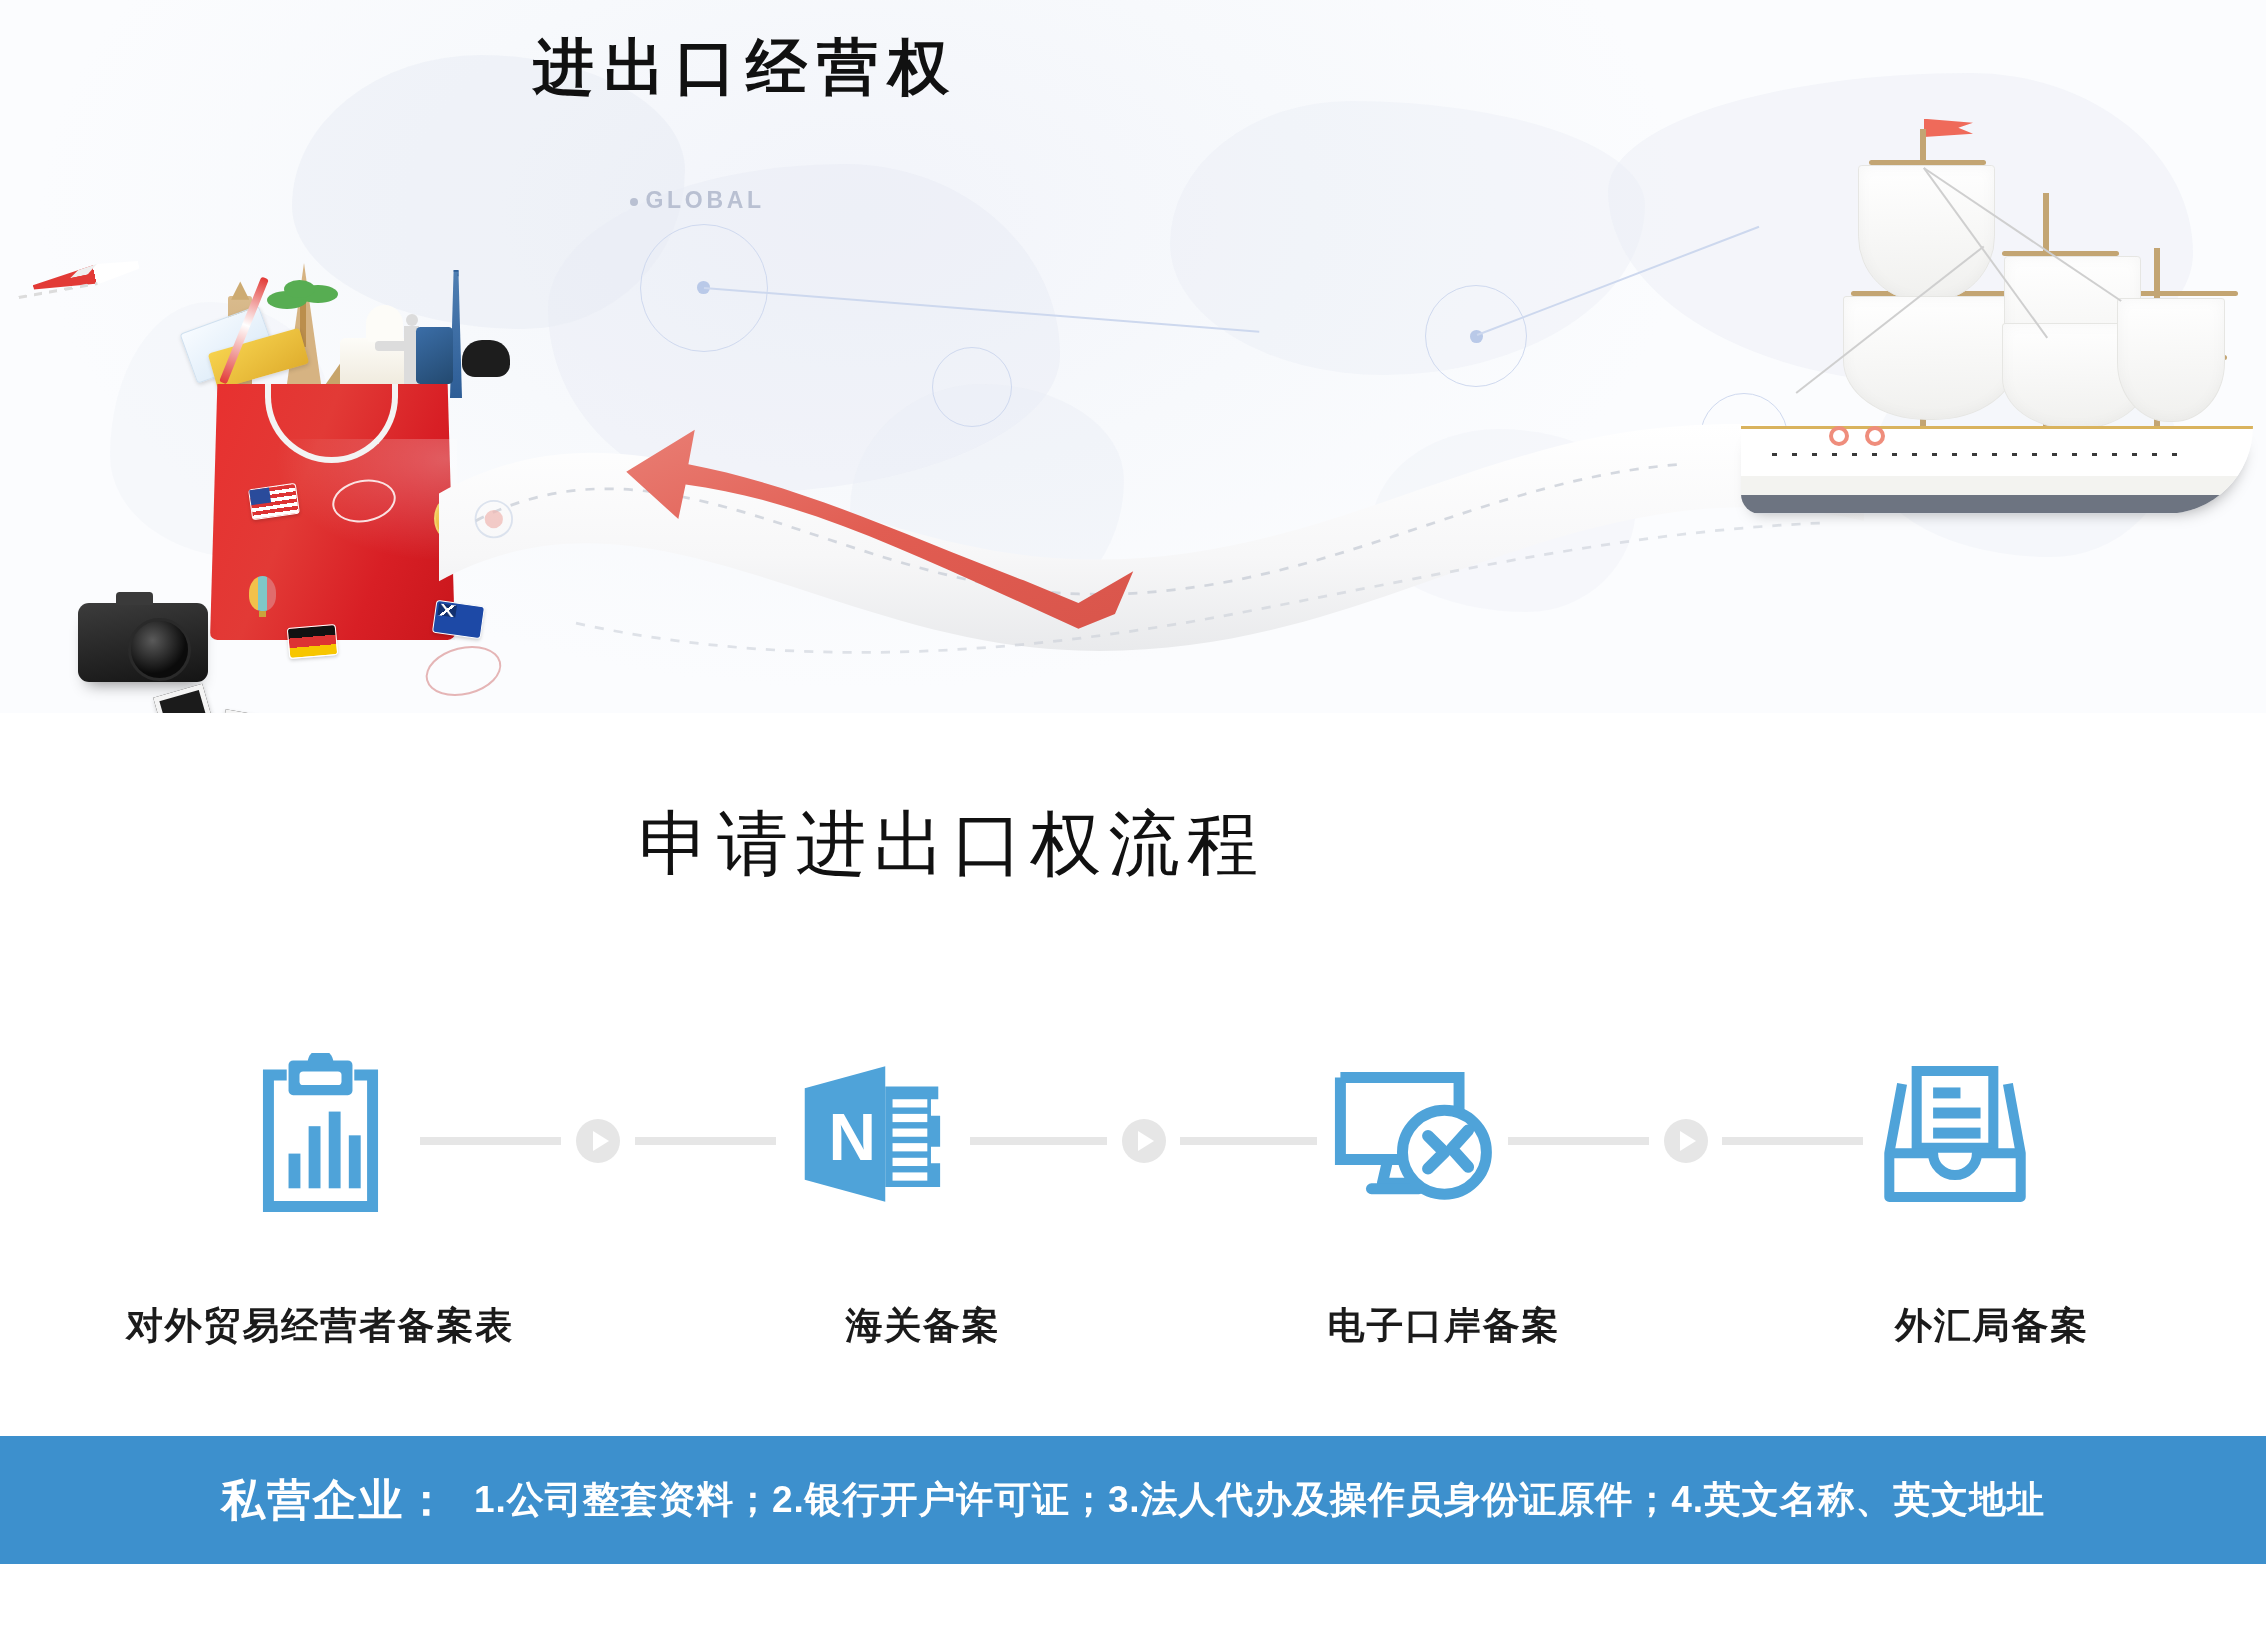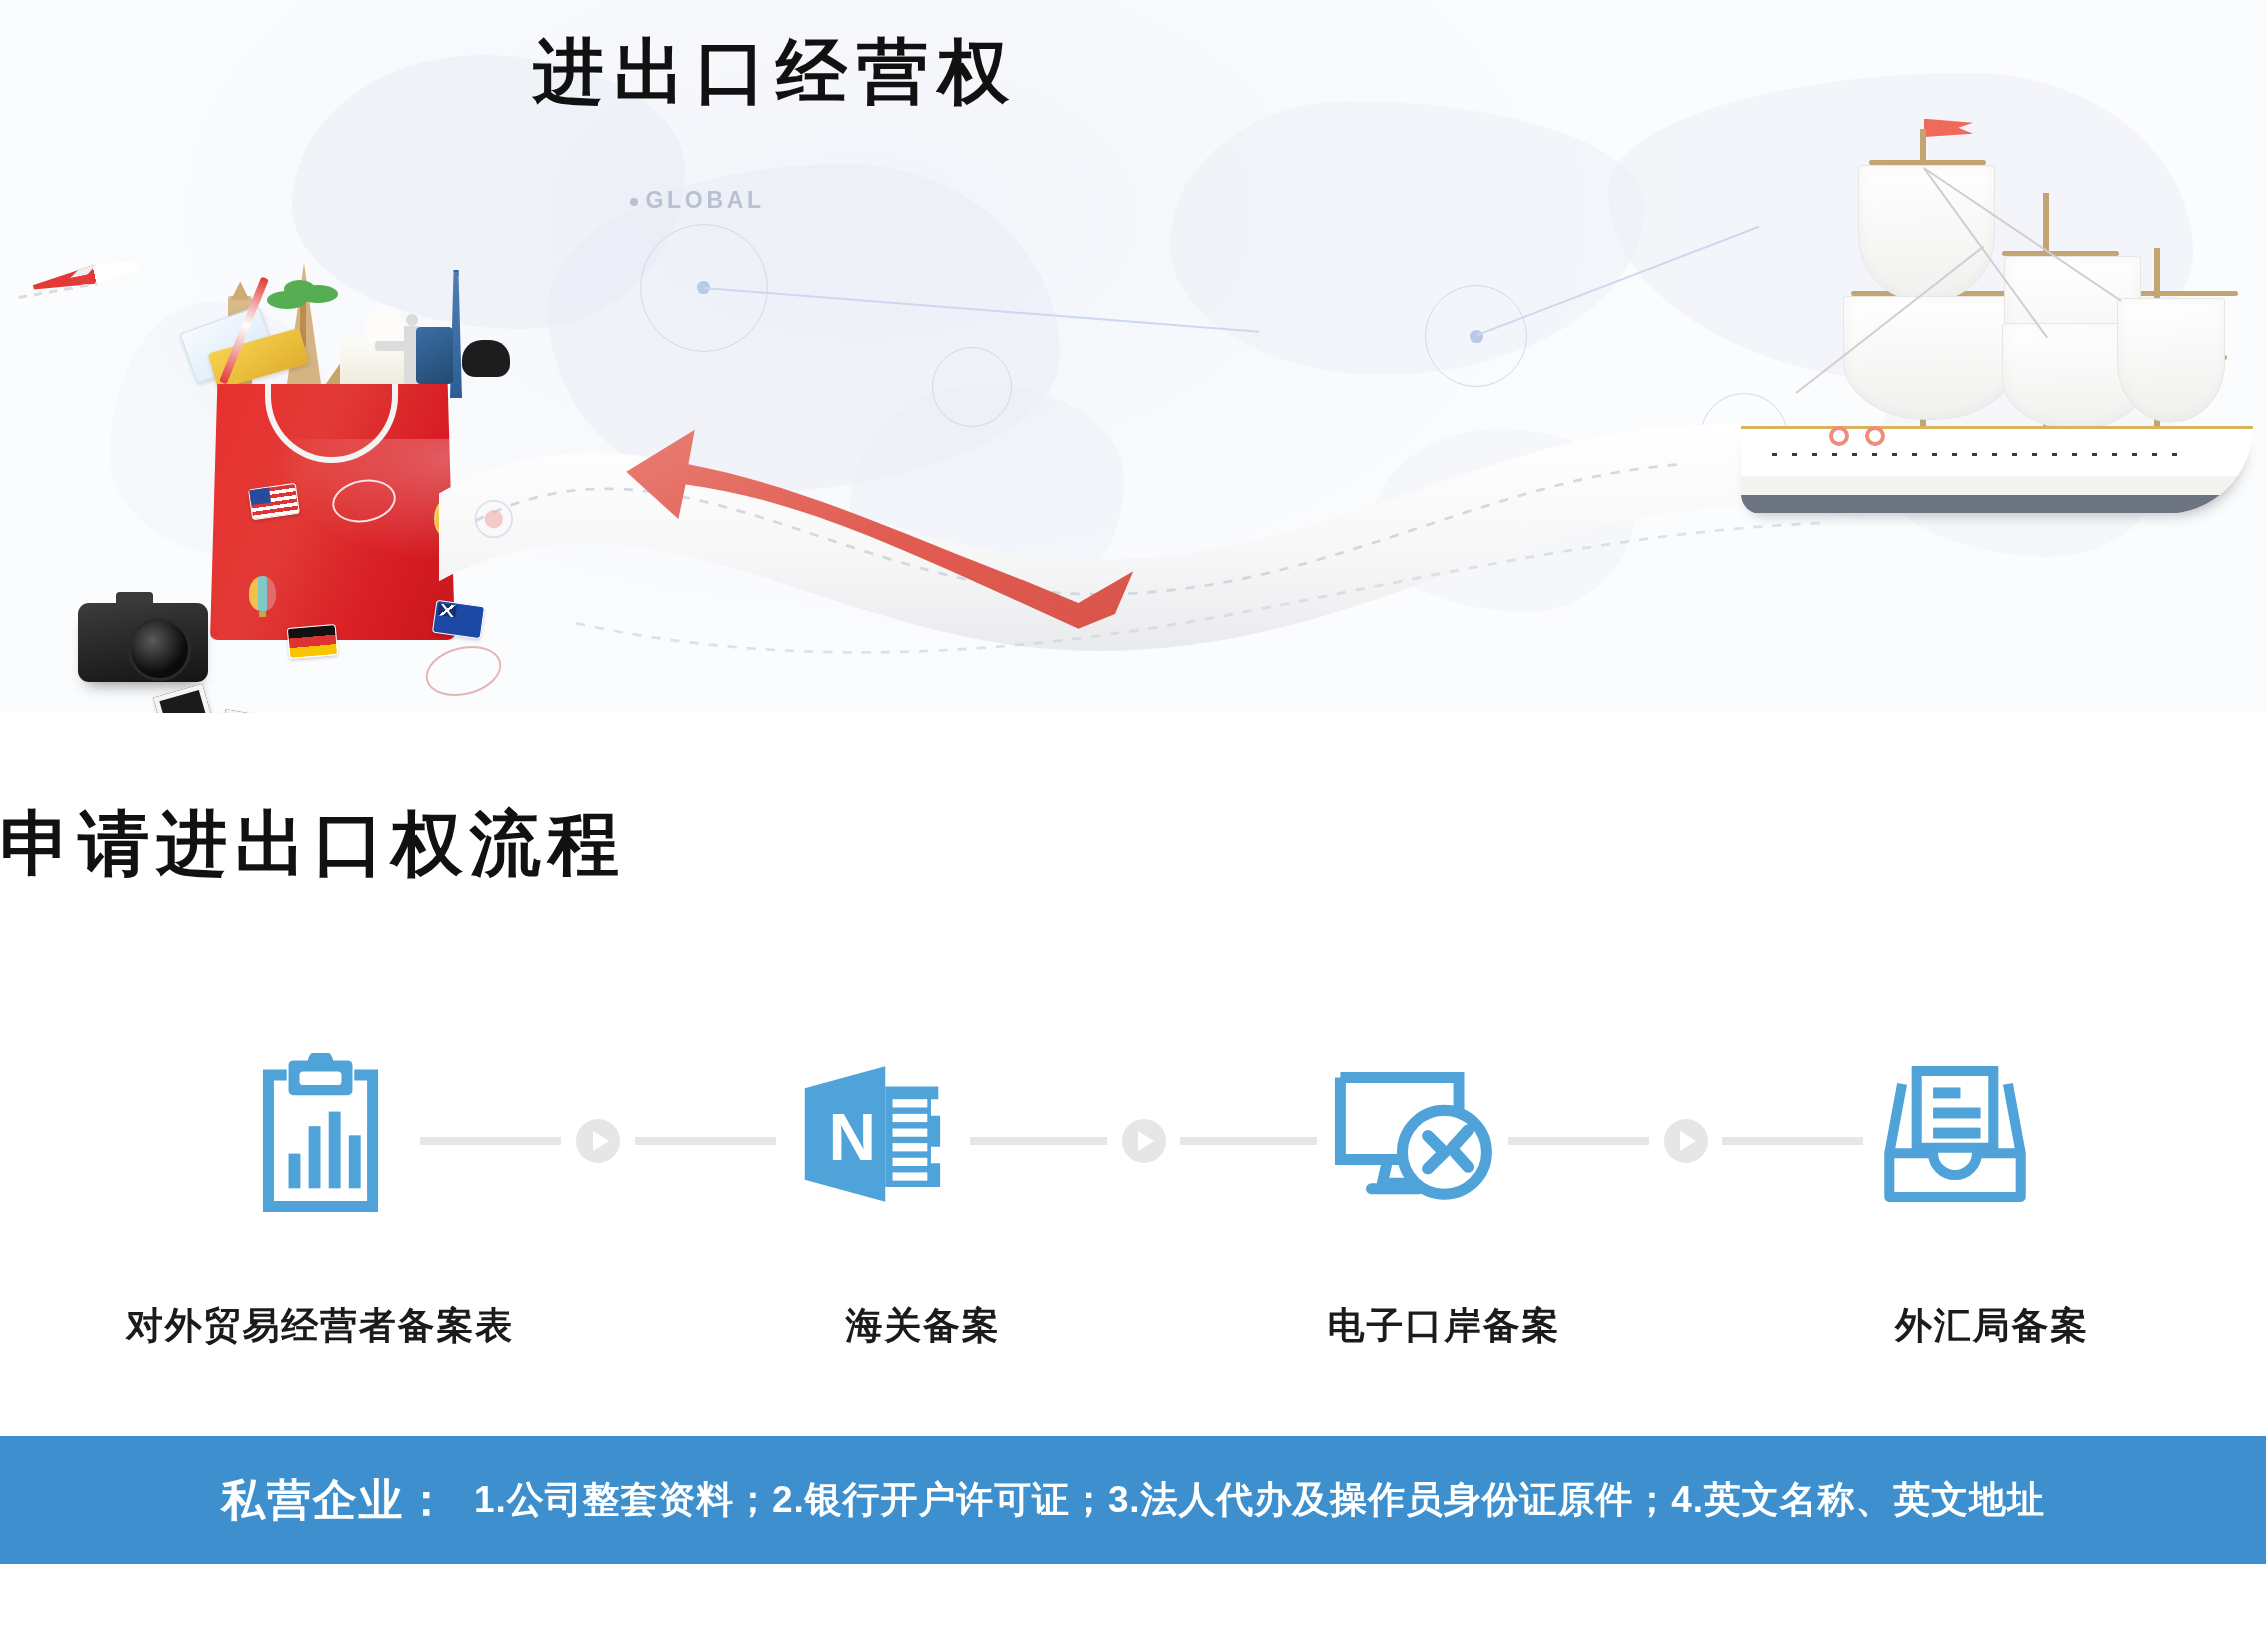--- a/index.html
+++ b/index.html
@@ -28,21 +28,21 @@
     font-size:23px; letter-spacing:3.7px; color:#b9c0d2; font-weight:600;
   }
   .geo-label .dot { display:inline-block; width:8.2px; height:8.2px; background:#b9c0d2; border-radius:50%; margin-right:7.3px; vertical-align:1.8px; }
   .geo-ring { position:absolute; border:1.5px solid #cfd9ef; border-radius:50%; }
   .geo-core { position:absolute; width:12.8px; height:12.8px; background:#b9c9e8; border-radius:50%; }
   .geo-line { position:absolute; height:1.5px; background:#cdd8ee; transform-origin:0 50%; }
 
   
   .hero-title {
     position:absolute; left:533px; top:33px;
-    font-size:71px; font-weight:900; color:#111; letter-spacing:10px;
+    font-size:61px; font-weight:900; color:#111; letter-spacing:10px;
     line-height:1.1; white-space:nowrap;
     font-family:"DejaVu Sans","Liberation Sans",sans-serif;
   }
   .hero-desc {
     position:absolute; left:535px; top:239px; width:1179px;
     font-size:40px; font-weight:700; color:#1b1b1b; line-height:1.62;
     letter-spacing:0.9px;
   }
 
   
@@ -145,22 +145,22 @@
   .s2 { left:102px; bottom:110px; width:174px; height:124px; }
   .s3 { left:263px; bottom:137px; width:137px; height:137px; }
   .s4 { left:261px; bottom:101px; width:146px; height:106px; }
   .s5 { left:376px; bottom:108px; width:108px; height:124px; }
   .pennant { position:absolute; left:183px; bottom:393px; width:49px; height:18.3px; background:#ef6a5a; clip-path:polygon(0 0,100% 22%,70% 50%,100% 82%,0 100%); }
   .rope { position:absolute; background:#cfcfcf; height:1.5px; transform-origin:0 50%; }
   .ring { position:absolute; width:20px; height:20px; border:4.6px solid #ef8d7c; border-radius:50%; bottom:84px; }
 
   
   .section-title {
-    position:absolute; left:0; top:797px; width:1904px; 
-    font-size:71px; font-weight:700; color:#111; letter-spacing:7.3px;
+    position:absolute; left:0; top:797px; width:1904px; text-align:center;
+    font-size:71px; font-weight:400; color:#111; letter-spacing:7.3px;
   }
 
   .steps { position:absolute; left:0; top:1042px; width:2266px; height:329px; }
   .step-row { position:absolute; left:0; top:0; width:2266px; height:192px; }
   .step { position:absolute; width:192px; height:183px; display:flex; align-items:center; justify-content:center; }
   .s-pos1 { left:224px; } .s-pos2 { left:781px; } .s-pos3 { left:1316px; } .s-pos4 { left:1859px; }
   .step svg { display:block; }
 
   .connector { position:absolute; top:77px; height:44px; display:flex; align-items:center; }
   .c-pos1 { left:420px; width:356px; }

